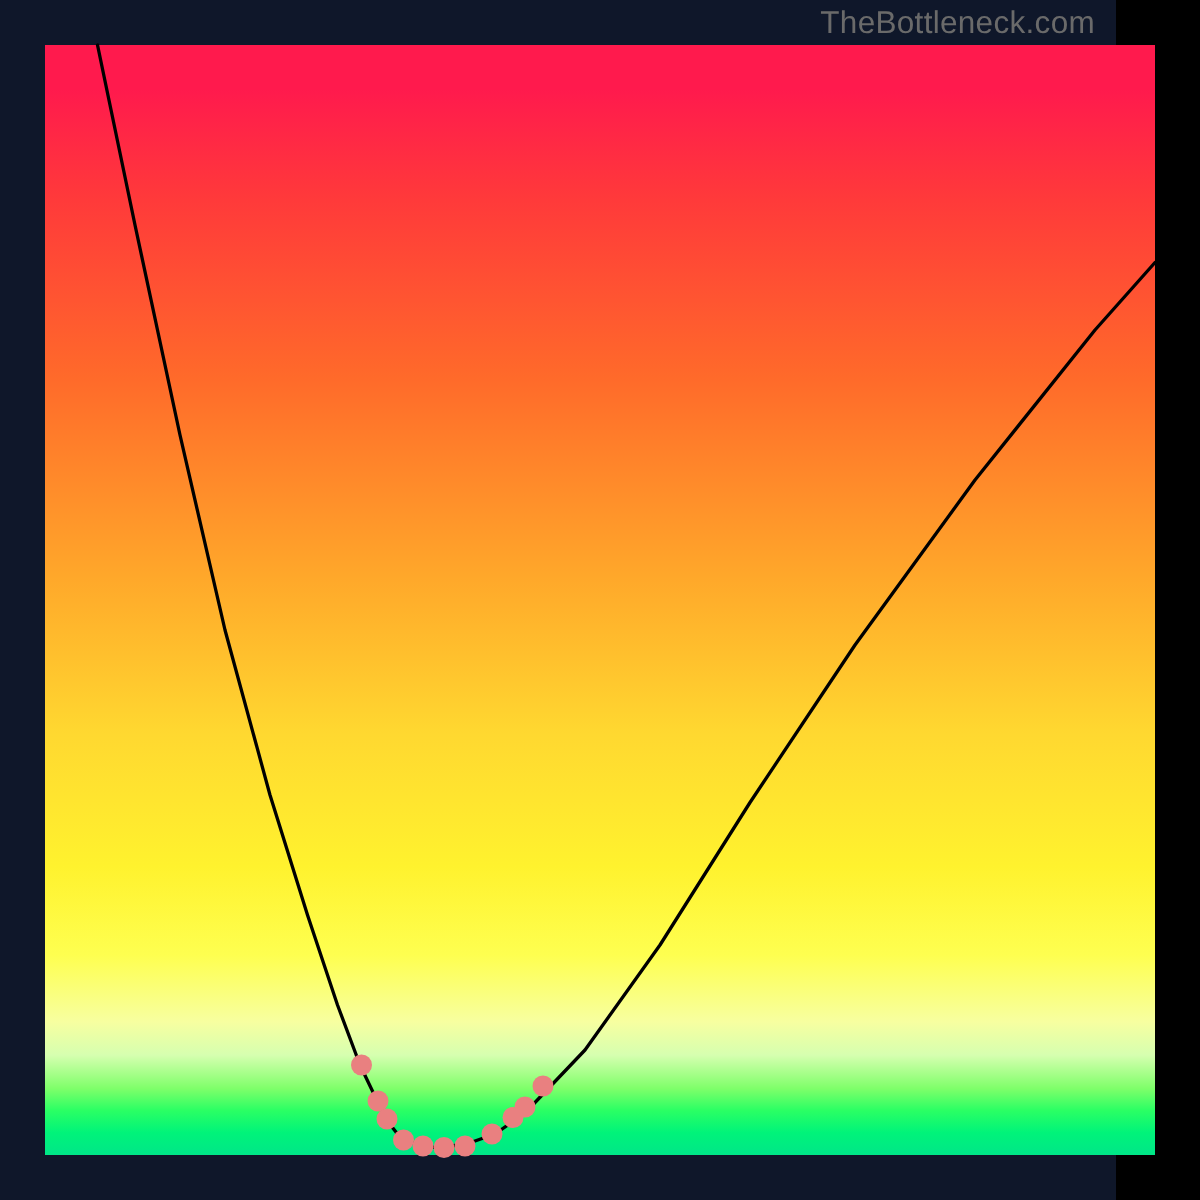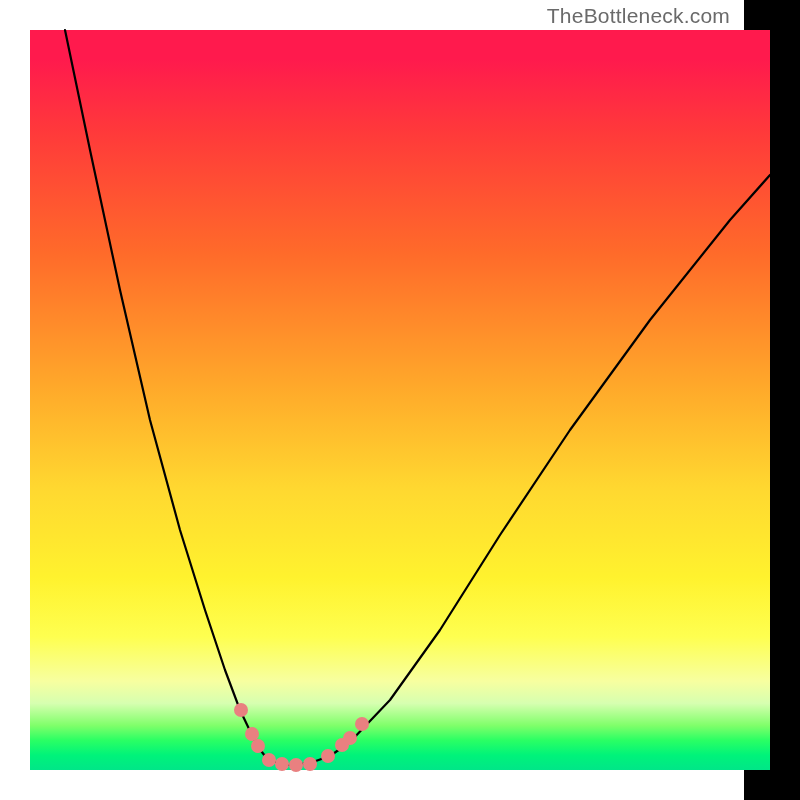--- a/index.html
+++ b/index.html
@@ -10,21 +10,21 @@
     background: #000;
     overflow: hidden;
     font-family: Arial, Helvetica, sans-serif;
   }
   .frame {
     position: absolute;
     left: 0;
     top: 0;
     width: 744px;
     height: 800px;
-    background: #ffffff;
+    background: #0f172a;
   }
   .plot-area {
     position: absolute;
     left: 30px;
     top: 30px;
     width: 740px;
     height: 740px;
     
     background: linear-gradient(
       to bottom,

